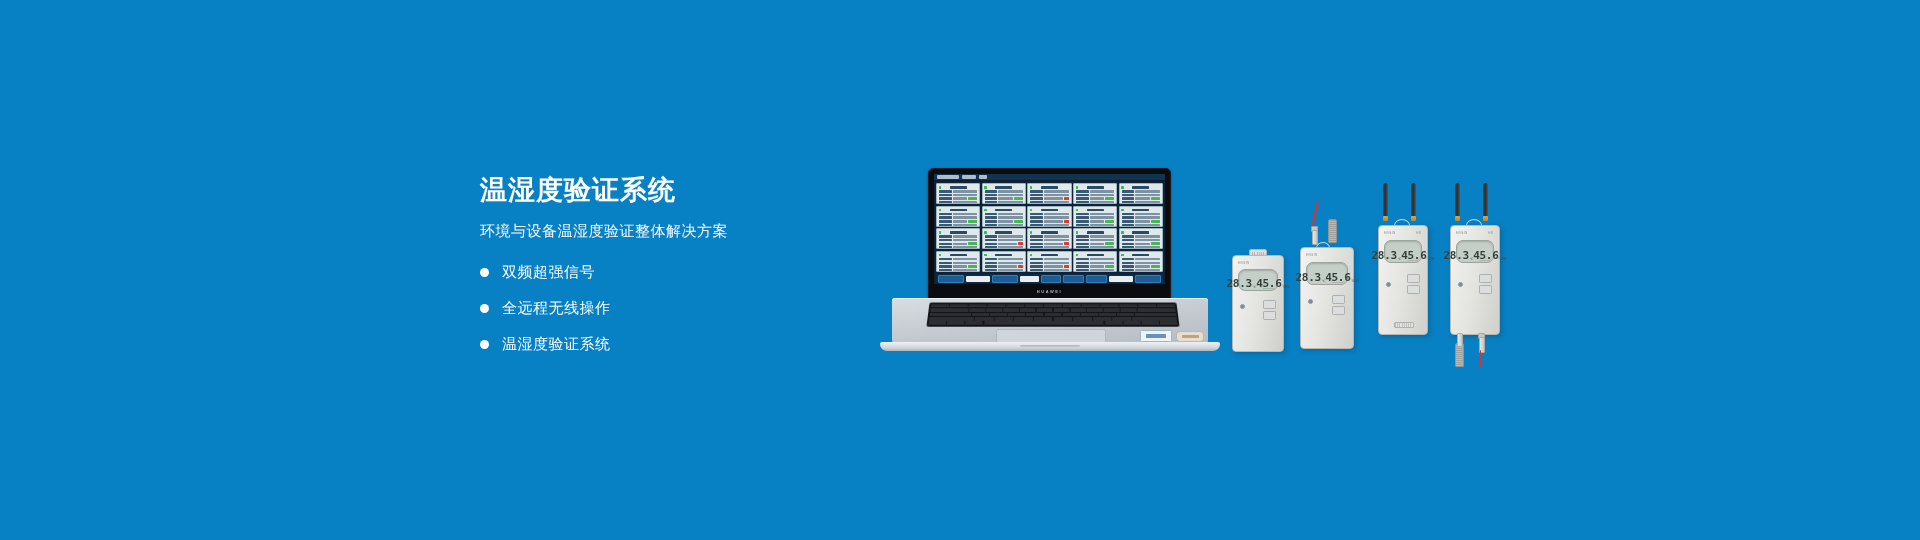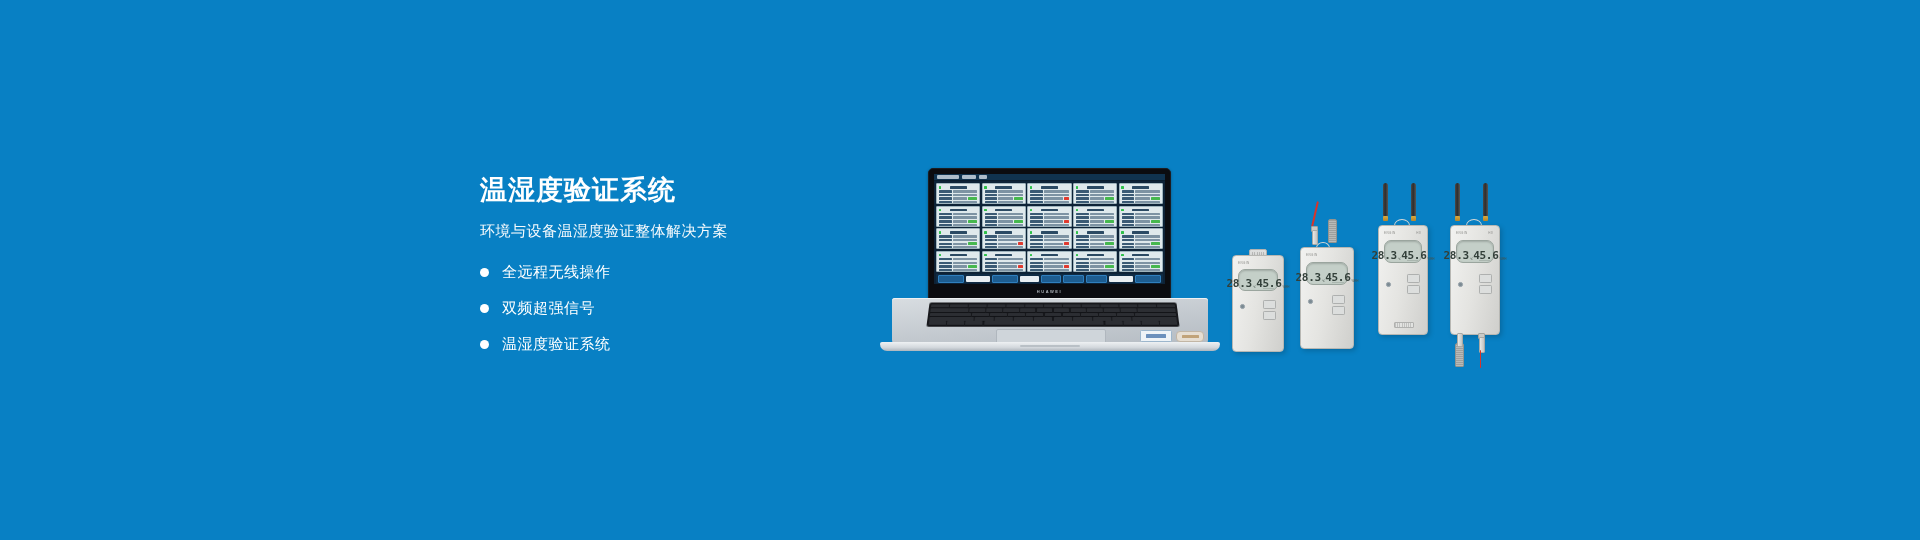--- a/index.html
+++ b/index.html
@@ -210,25 +210,25 @@
 <body>
 
 <div class="banner">
 
   <div class="copy">
     <h1 class="headline">温湿度验证系统</h1>
     <p class="subhead">环境与设备温湿度验证整体解决方案</p>
     <ul class="features">
       <li class="feature">
         <span class="dot"></span>
-        <span>全远程无线操作</span>
+        <span>双频超强信号</span>
       </li>
       <li class="feature">
         <span class="dot"></span>
-        <span>双频超强信号</span>
+        <span>全远程无线操作</span>
       </li>
       <li class="feature">
         <span class="dot"></span>
         <span>温湿度验证系统</span>
       </li>
     </ul>
   </div>
 
   <div class="laptop">
 

